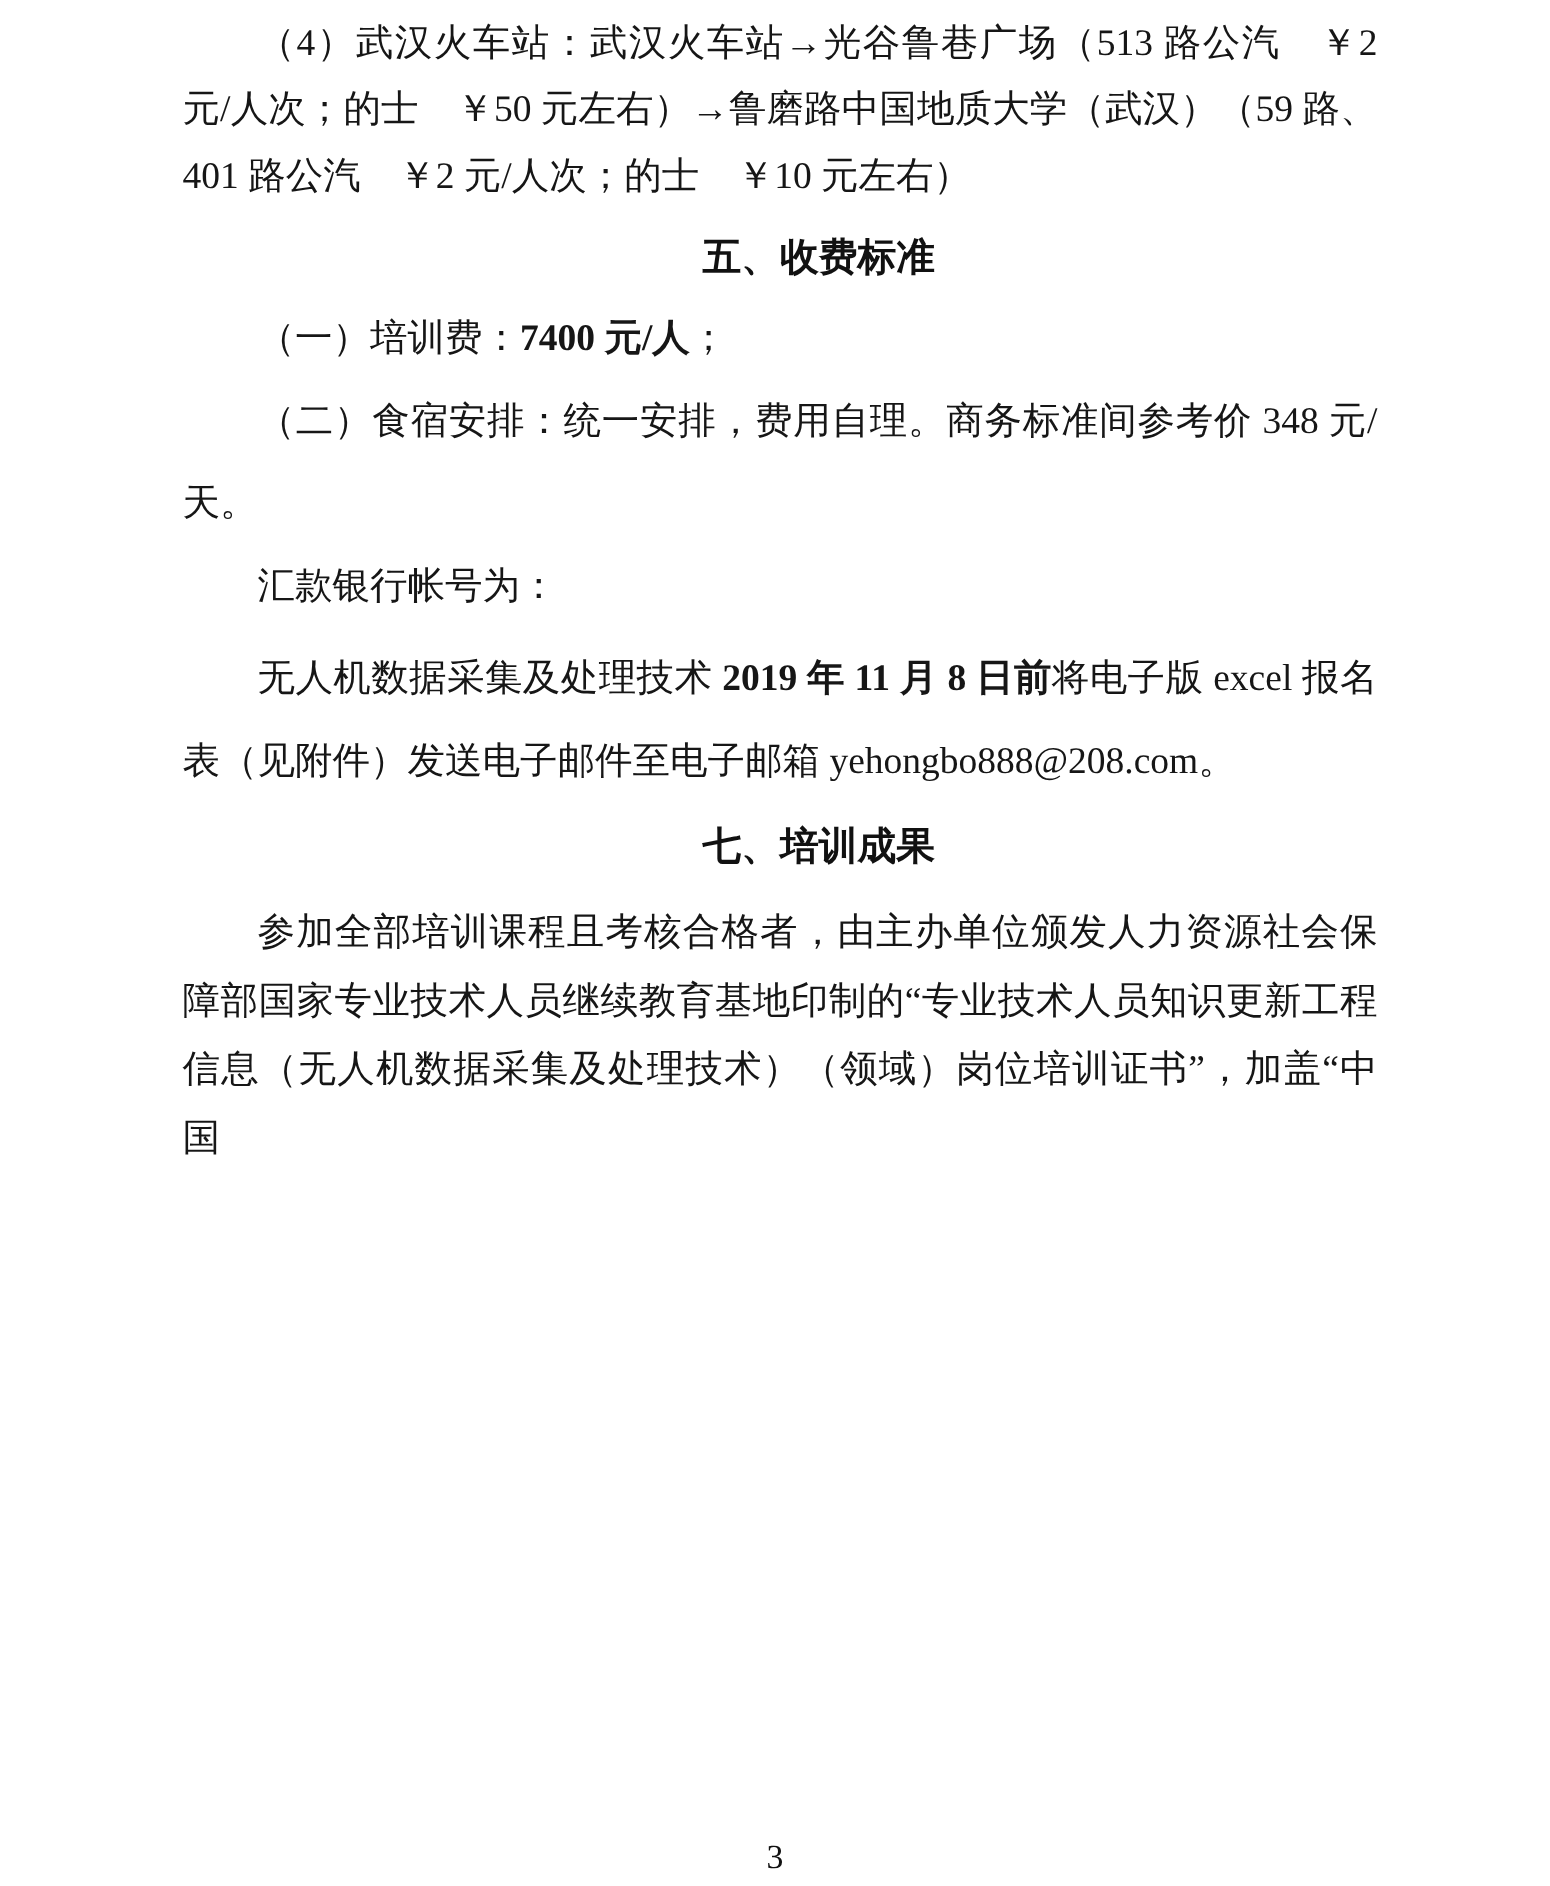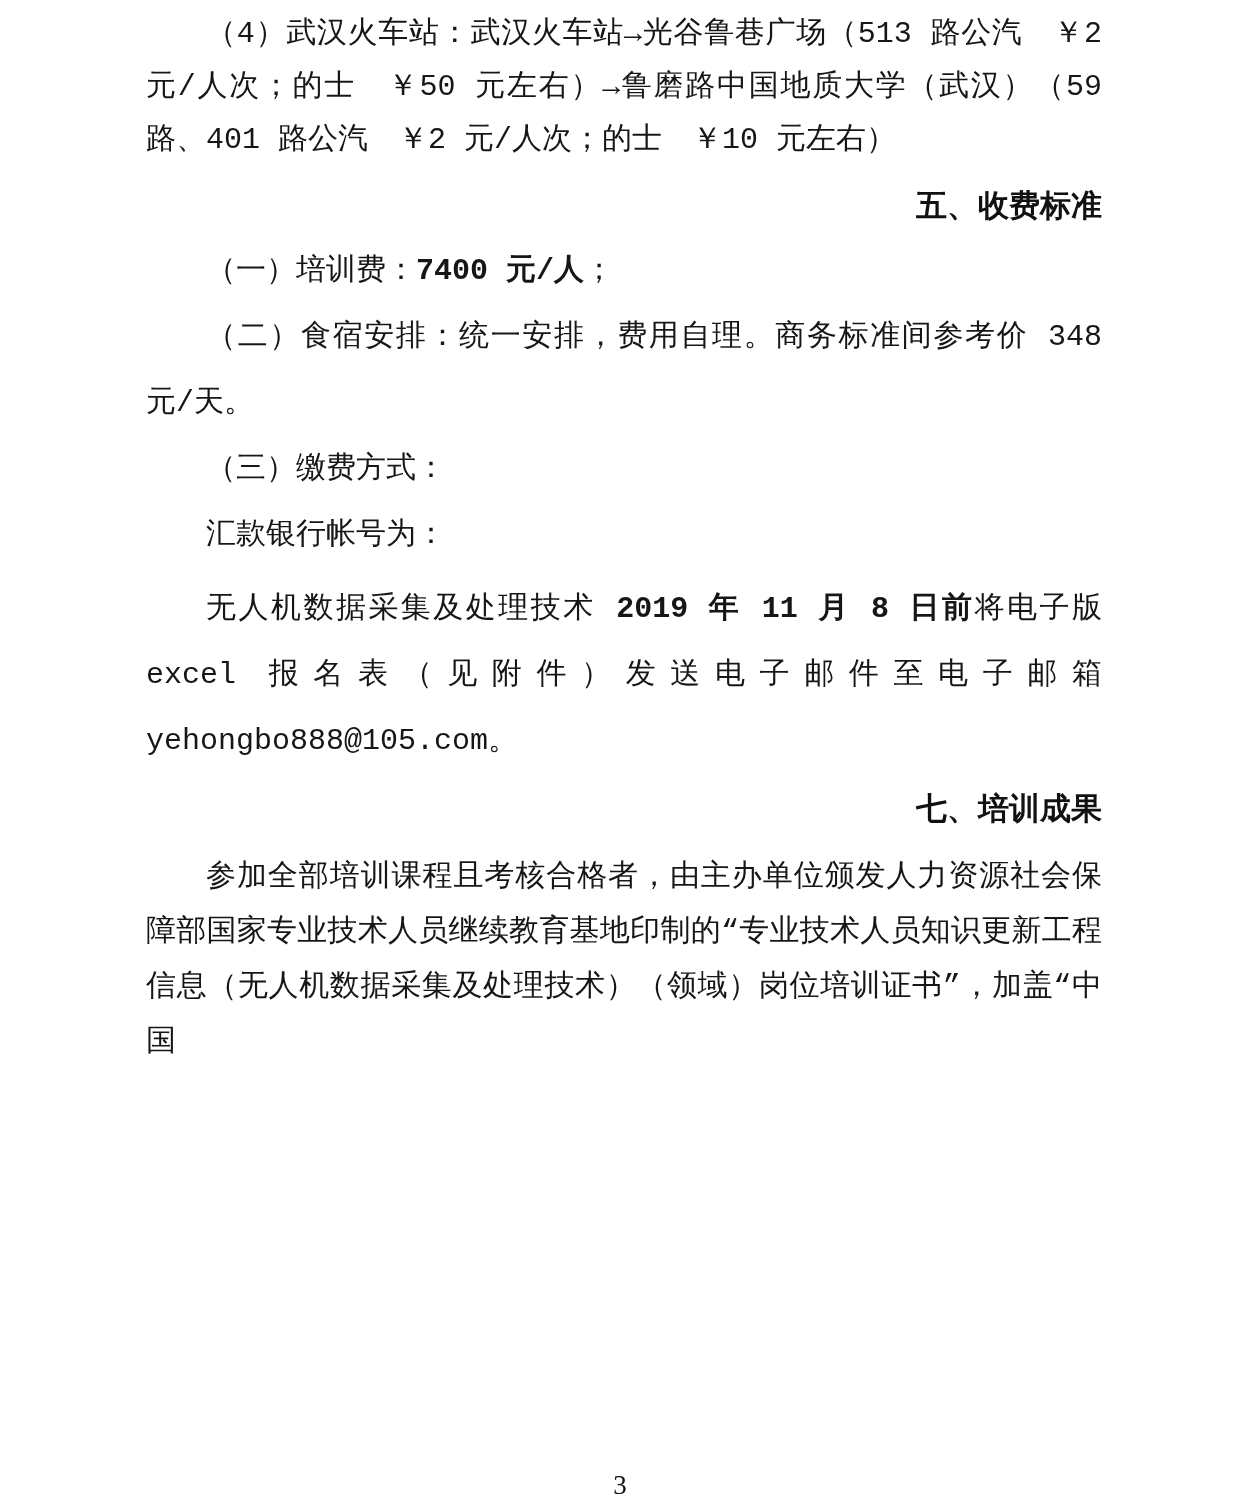--- a/index.html
+++ b/index.html
@@ -22,33 +22,32 @@
     position: absolute;
     left: 146px;
     top: 8px;
     width: 956px;
   }
   p {
     margin: 0;
     padding: 0;
     font-size: 30px;
     text-align: justify;
-    font-family: Liberation Mono, monospace;
   }
   .indent { text-indent: 2em; }
   .lh53 { line-height: 53px; }
   .lh55 { line-height: 55px; }
   .lh66 { line-height: 66px; }
   .heading {
     font-family: "Liberation Sans", "DejaVu Sans", sans-serif;
     font-weight: bold;
     font-size: 31px;
     line-height: 53px;
     text-indent: 2em;
-    text-align: right;
+    text-align: center;
     color: #111111;
   }
   b { font-weight: bold; }
   .mt20 { margin-top: 20px; }
   .mt12 { margin-top: 12px; }
   .mt8  { margin-top: 8px; }
   .mt6  { margin-top: 6px; }
   .mt2  { margin-top: 2px; }
   .mt15 { margin-top: 15px; }
   .page-number {
@@ -71,28 +70,27 @@
 
     <p class="indent lh53">（4）武汉火车站：武汉火车站→光谷鲁巷广场（513 路公汽　￥2 元/人次；的士　￥50 元左右）→鲁磨路中国地质大学（武汉）（59 路、401 路公汽　￥2 元/人次；的士　￥10 元左右）</p>
 
 
     <p class="heading mt12">五、收费标准</p>
 
     <p class="indent lh66 mt6"><span>（一）培训费：</span><b>7400 元/人</b><span>；</span></p>
 
     <p class="indent lh66">（二）食宿安排：统一安排，费用自理。商务标准间参考价 348 元/天。</p>
 
-    <p class="indent lh66">（三）缴费方式：</p>
 
 
     <p class="indent lh66">汇款银行帐号为：</p>
 
 
 
-    <p class="indent lh66 mt8"><span>无人机数据采集及处理技术 </span><b>2019 年 11 月 8 日前</b><span>将电子版 excel 报名表（见附件）发送电子邮件至电子邮箱 yehongbo888@105.com。</span></p>
+    <p class="indent lh66 mt8"><span>无人机数据采集及处理技术 </span><b>2019 年 11 月 8 日前</b><span>将电子版 excel 报名表（见附件）发送电子邮件至电子邮箱 yehongbo888@208.com。</span></p>
 
     <p class="heading mt8">七、培训成果</p>
 
     <p class="indent lh55 mt15">参加全部培训课程且考核合格者，由主办单位颁发人力资源社会保障部国家专业技术人员继续教育基地印制的“专业技术人员知识更新工程信息（无人机数据采集及处理技术）（领域）岗位培训证书”，加盖“中国</p>
 
   </div>
 
   <div class="page-number">3</div>
 </div>
 

